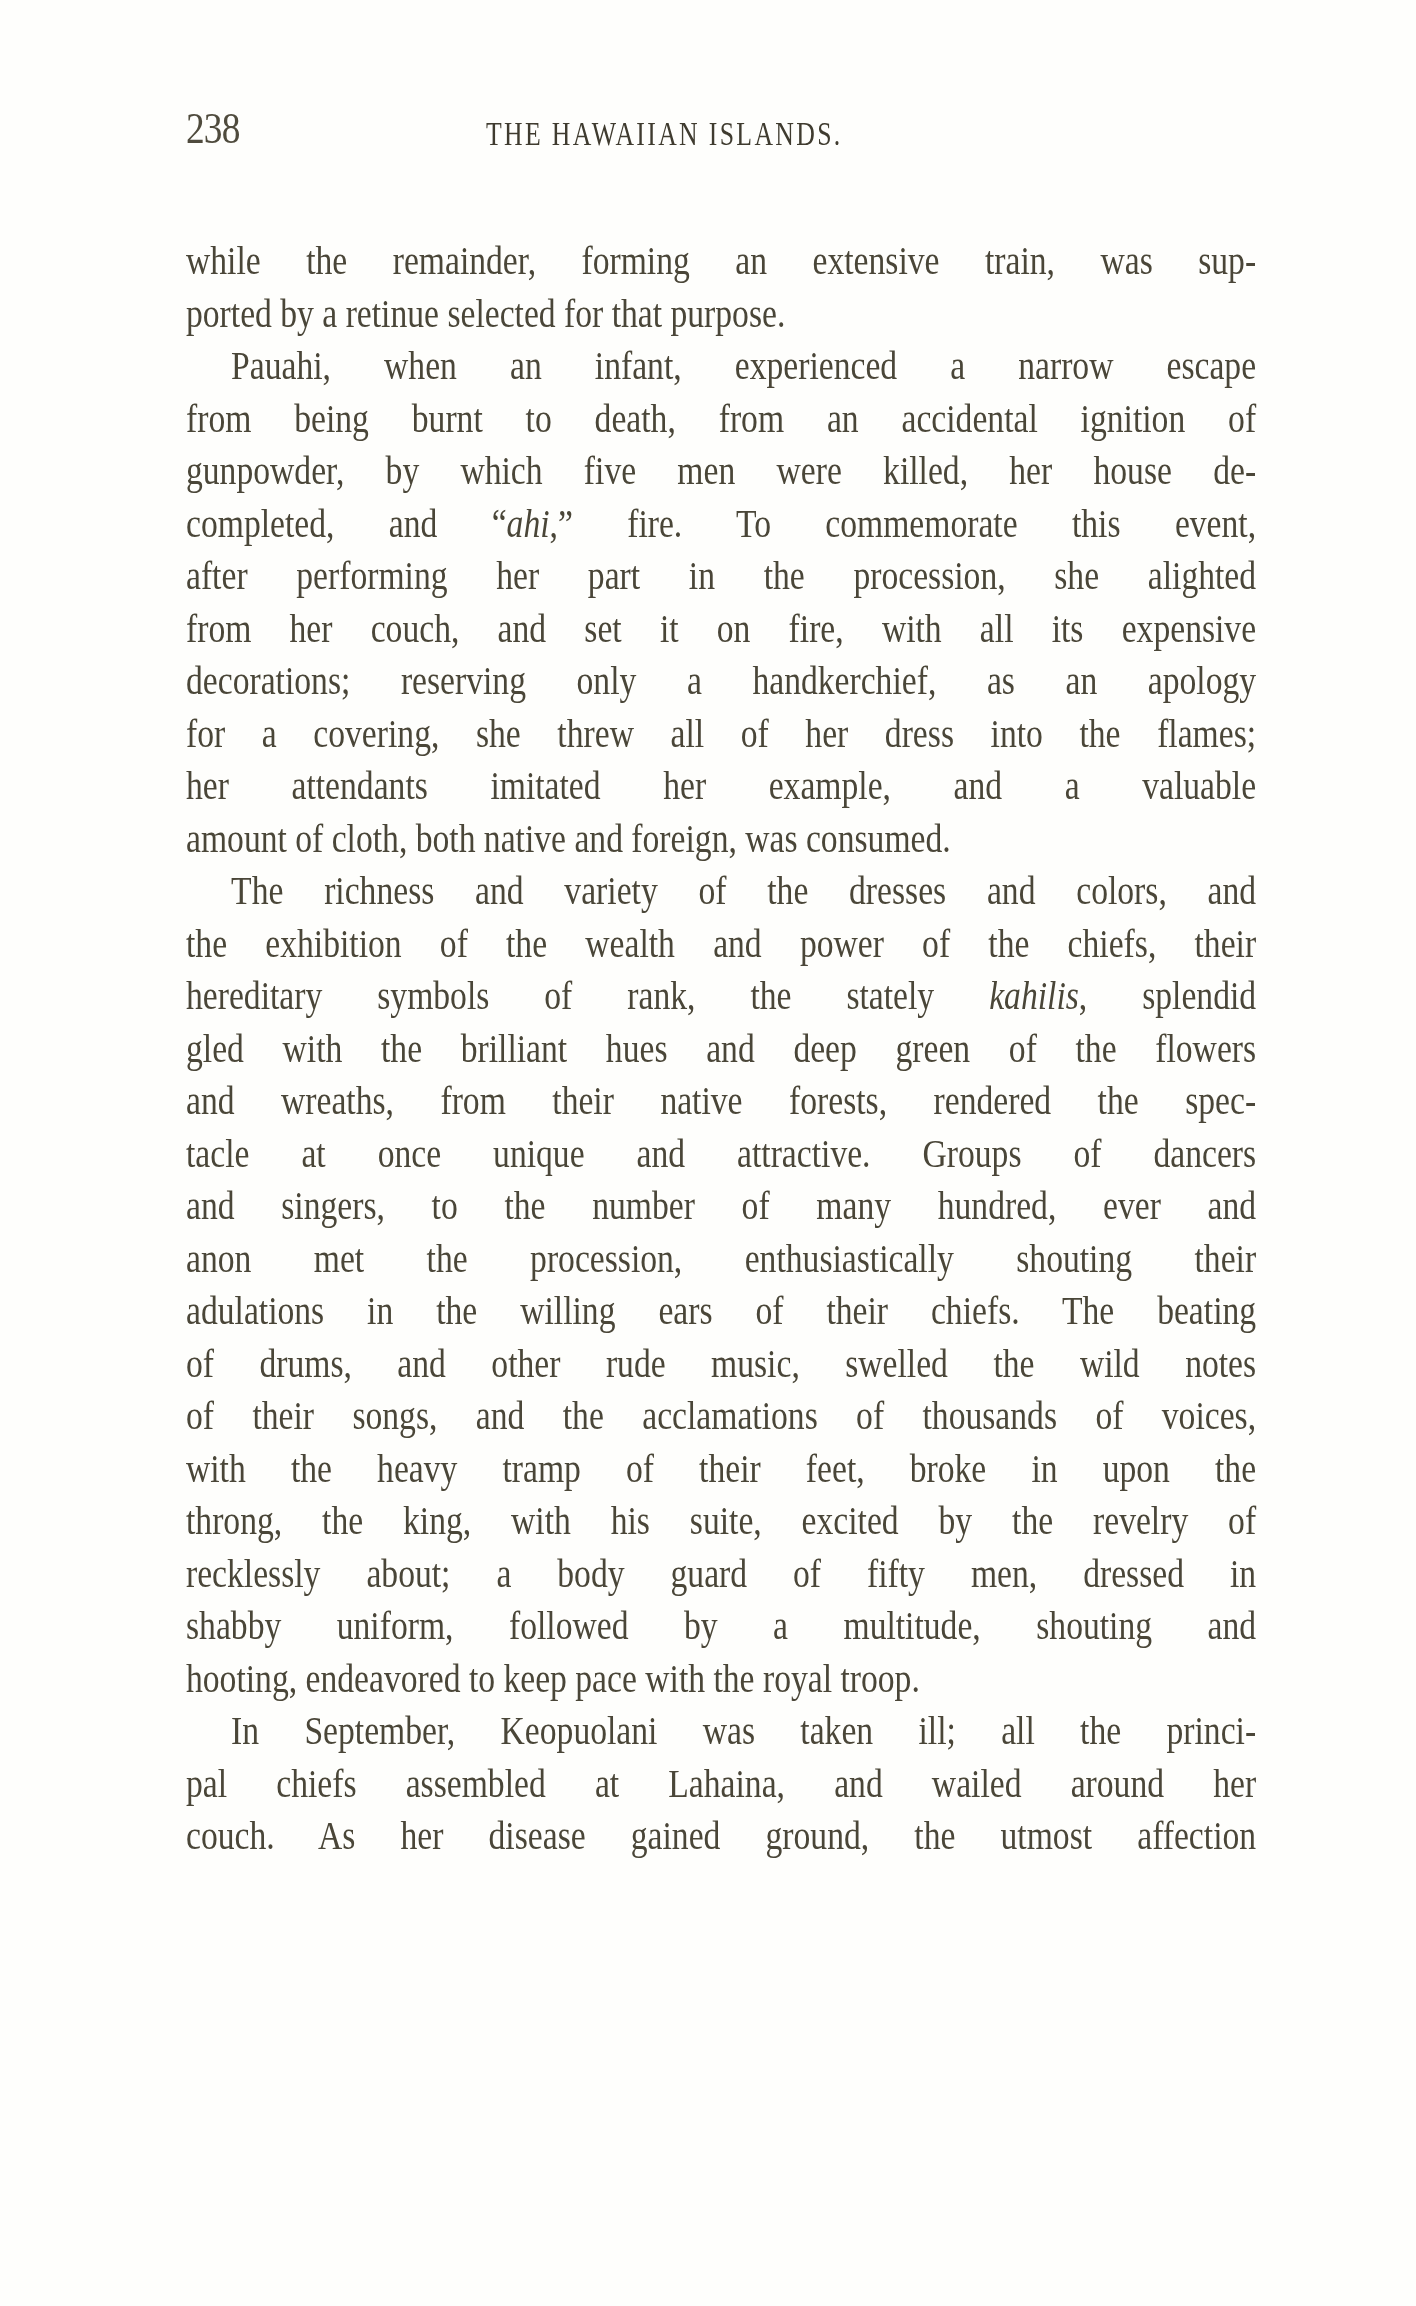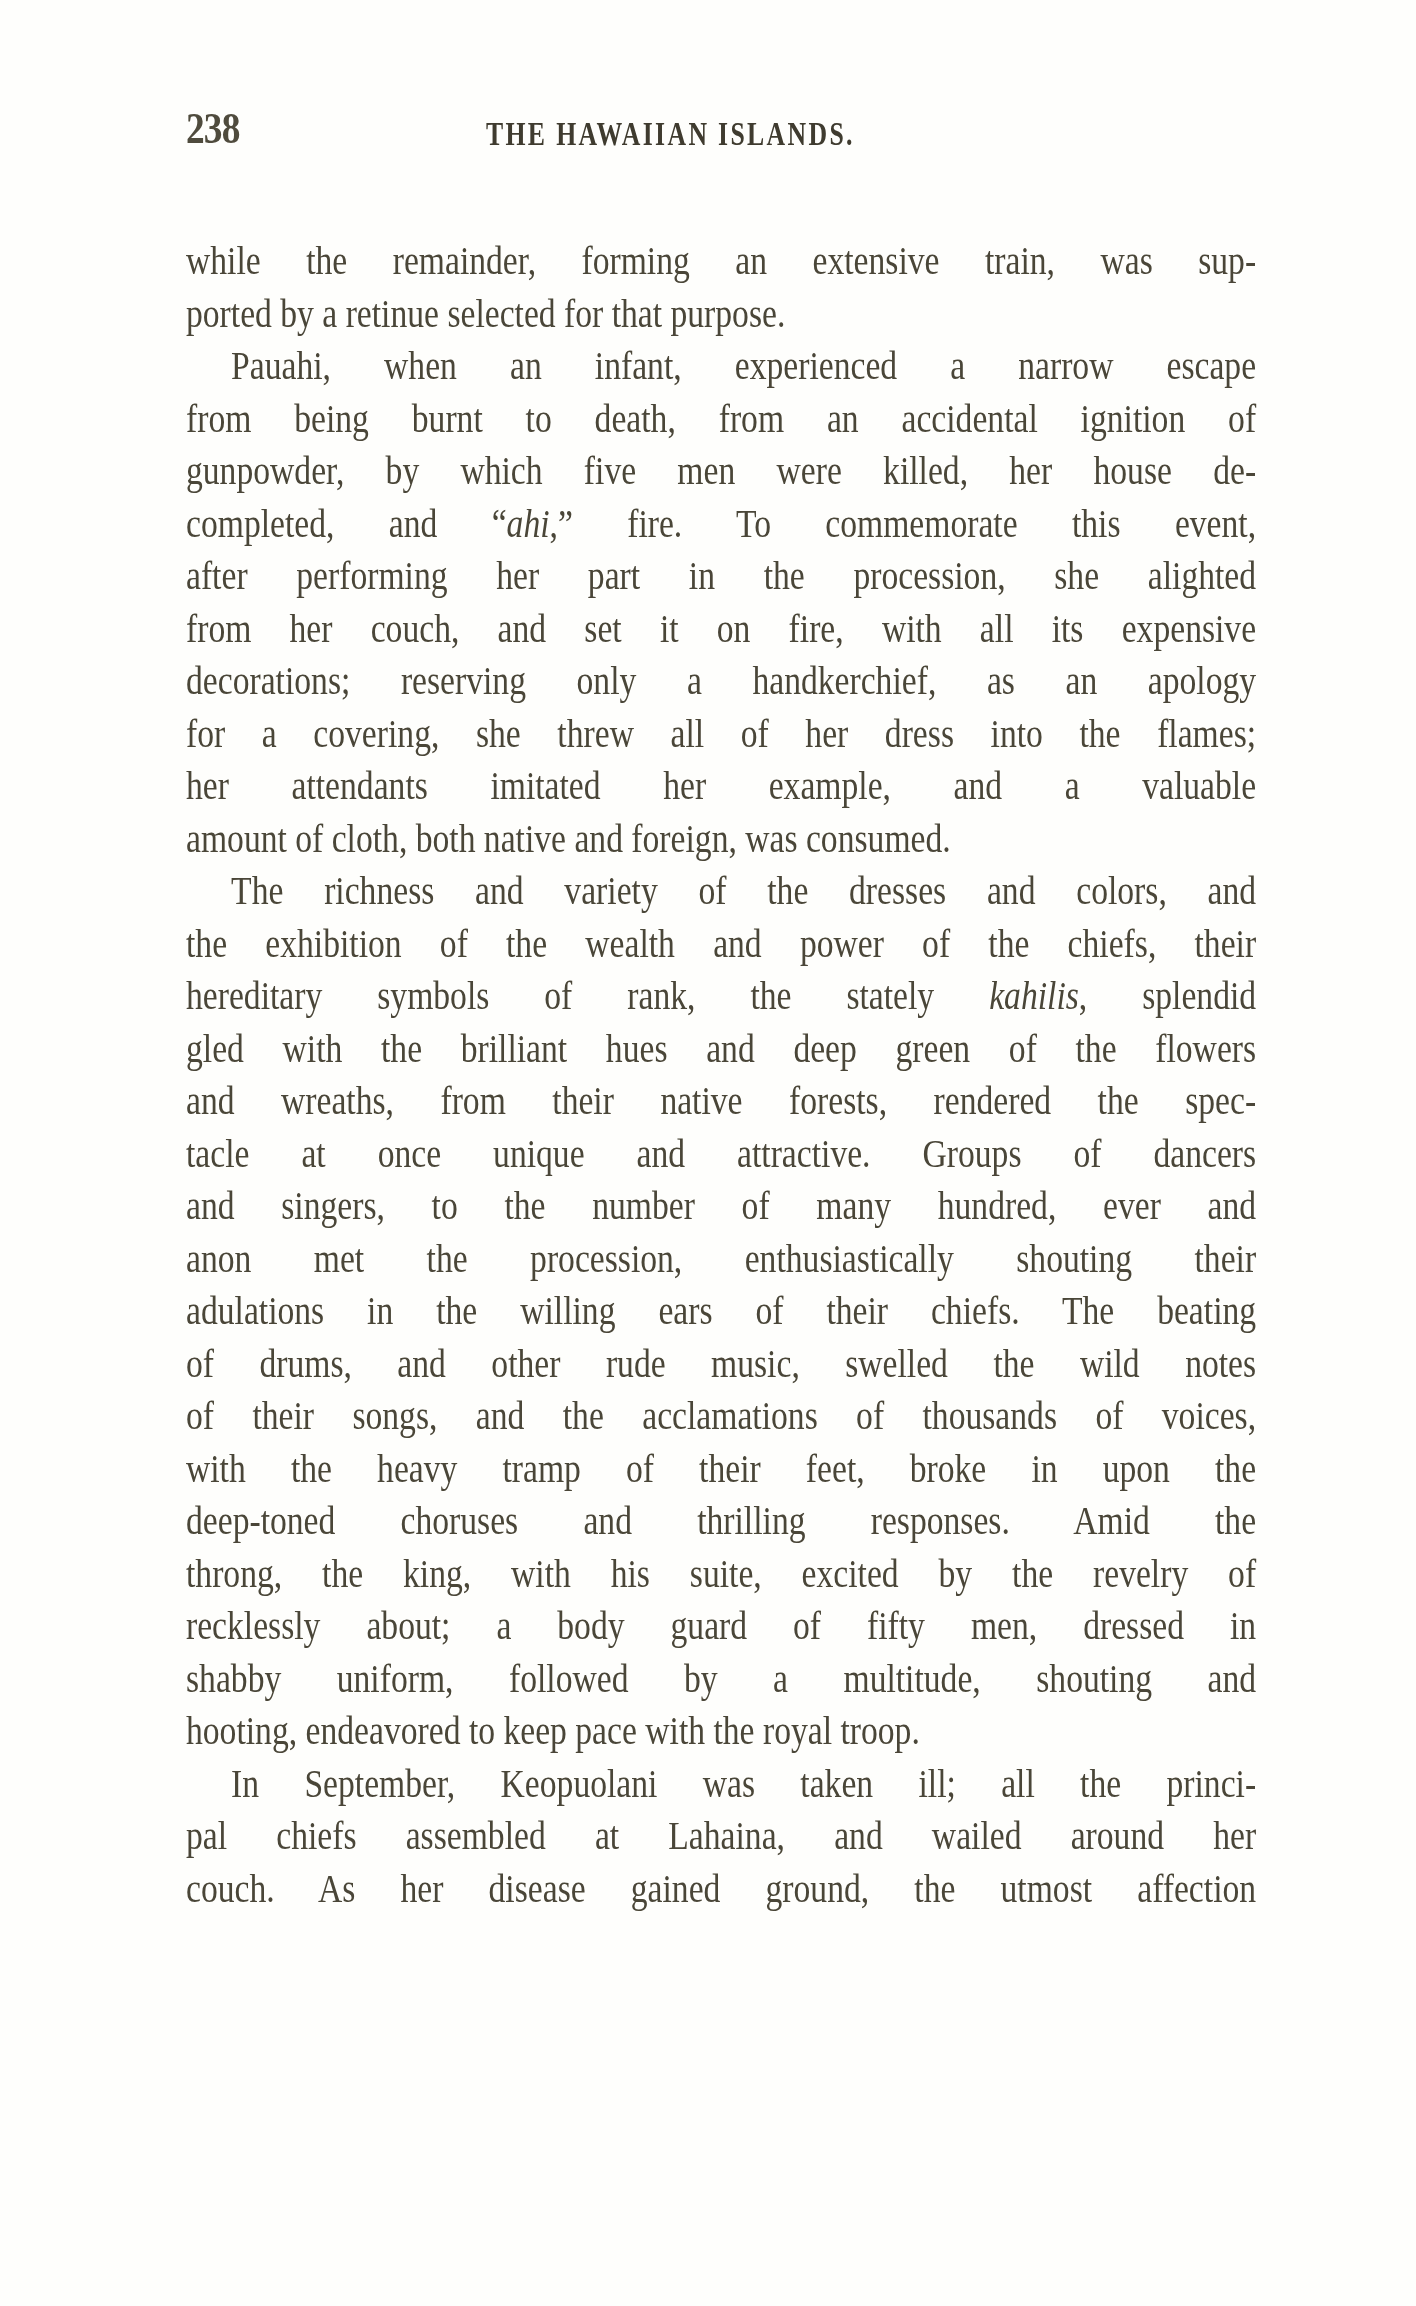--- a/index.html
+++ b/index.html
@@ -5,21 +5,21 @@
   html, body { margin: 0; padding: 0; }
   body {
     width: 1416px; height: 2306px; overflow: hidden;
     background: #fefefc;
     font-family: "Liberation Serif", "DejaVu Serif", serif;
     color: #4a4638;
     position: relative;
   }
   .page { position: absolute; left: 0; top: 0; width: 1416px; height: 2306px; }
   .header {
-    position: absolute; left: 186px; top: 104px; width: 1070px; height: 50px; font-weight: bold;
+    position: absolute; left: 186px; top: 104px; width: 1070px; height: 50px;
   }
   .page-number {
     position: absolute; left: 0; top: 0;
     font-size: 44px; line-height: 50px; letter-spacing: -1px;
     transform: scaleX(0.85); transform-origin: left center;
     color: #4f4b3d;
   }
   .running-head {
     position: absolute; left: 300px; top: 10px;
     font-size: 33px; line-height: 40px; letter-spacing: 3px;
@@ -120,23 +120,20 @@
       <div class="line-wrap">
         <div class="line" style="white-space: normal; height: 52.5px; overflow: visible;">of drums, and other rude music, swelled the wild notes</div>
       </div>
       <div class="line-wrap">
         <div class="line" style="white-space: normal; height: 52.5px; overflow: visible;">of their songs, and the acclamations of thousands of voices,</div>
       </div>
       <div class="line-wrap">
         <div class="line" style="white-space: normal; height: 52.5px; overflow: visible;">with the heavy tramp of their feet, broke in upon the</div>
       </div>
       <div class="line-wrap">
-        <div class="line" style="white-space: normal; height: 52.5px; overflow: visible;">deep-toned choruses and thrilling responses.  Amid the</div>
-      </div>
-      <div class="line-wrap">
         <div class="line" style="white-space: normal; height: 52.5px; overflow: visible;">throng, the king, with his suite, excited by the revelry of</div>
       </div>
       <div class="line-wrap">
         <div class="line" style="white-space: normal; height: 52.5px; overflow: visible;">recklessly about; a body guard of fifty men, dressed in</div>
       </div>
       <div class="line-wrap">
         <div class="line" style="white-space: normal; height: 52.5px; overflow: visible;">shabby uniform, followed by a multitude, shouting and</div>
       </div>
       <div class="line-wrap">
         <div class="line last" style="white-space: normal; height: 52.5px; overflow: visible;">hooting, endeavored to keep pace with the royal troop.</div>

